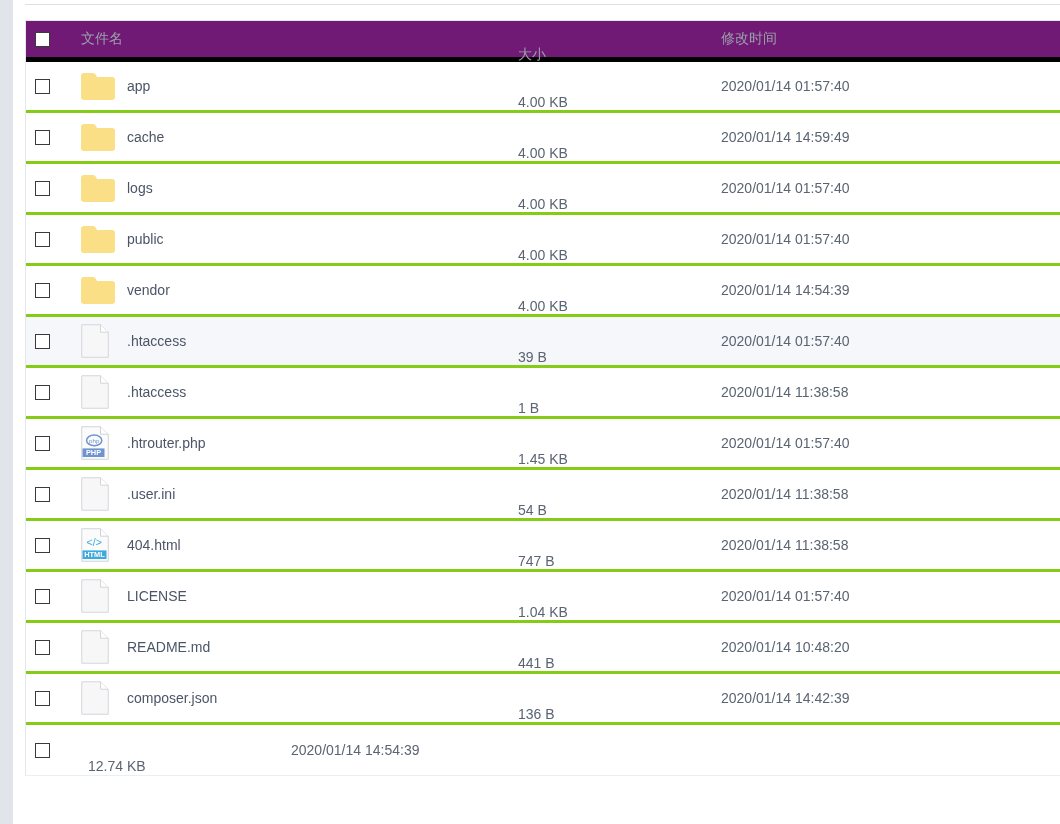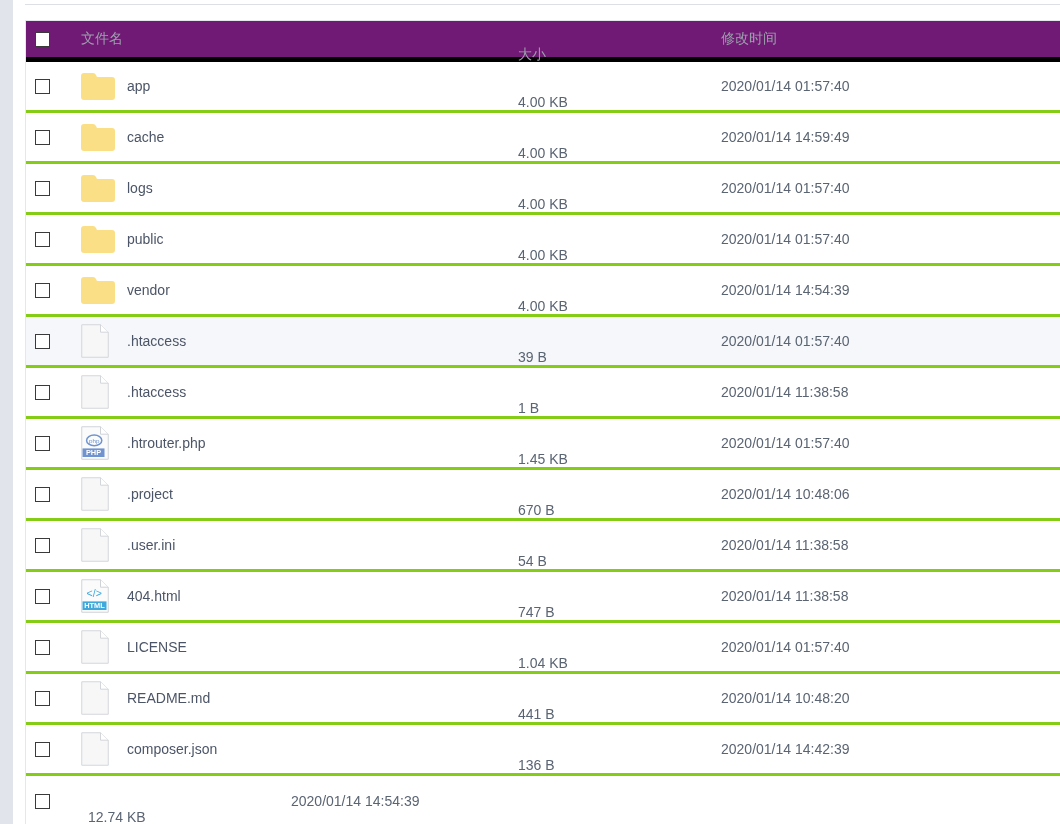--- a/index.html
+++ b/index.html
@@ -310,36 +310,20 @@
         <div class="col-check">
           <span class="checkbox"></span>
         </div>
         <div class="col-name">
           <span class="icon-slot">
             <svg class="icon-svg" width="28" height="34" viewBox="0 0 28 34">
               <path d="M0.75 0.75 H19.5 L27.25 8.2 V33.25 H0.75 Z" fill="#f7f7f7" stroke="#d3d6da" stroke-width="1"></path>
               <path d="M19.5 0.75 V8.2 H27.25" fill="#ffffff" stroke="#d3d6da" stroke-width="1"></path>
             </svg>
           </span>
-          <span class="name-text">.project</span>
-        </div>
-        <div class="col-size"><span class="cell-text">670 B</span></div>
-        <div class="col-time"><span class="cell-text">2020/01/14 10:48:06</span></div>
-      </div>
-      <div class="row">
-        <div class="col-check">
-          <span class="checkbox"></span>
-        </div>
-        <div class="col-name">
-          <span class="icon-slot">
-            <svg class="icon-svg" width="28" height="34" viewBox="0 0 28 34">
-              <path d="M0.75 0.75 H19.5 L27.25 8.2 V33.25 H0.75 Z" fill="#f7f7f7" stroke="#d3d6da" stroke-width="1"></path>
-              <path d="M19.5 0.75 V8.2 H27.25" fill="#ffffff" stroke="#d3d6da" stroke-width="1"></path>
-            </svg>
-          </span>
           <span class="name-text">.user.ini</span>
         </div>
         <div class="col-size"><span class="cell-text">54 B</span></div>
         <div class="col-time"><span class="cell-text">2020/01/14 11:38:58</span></div>
       </div>
       <div class="row">
         <div class="col-check">
           <span class="checkbox"></span>
         </div>
         <div class="col-name">

